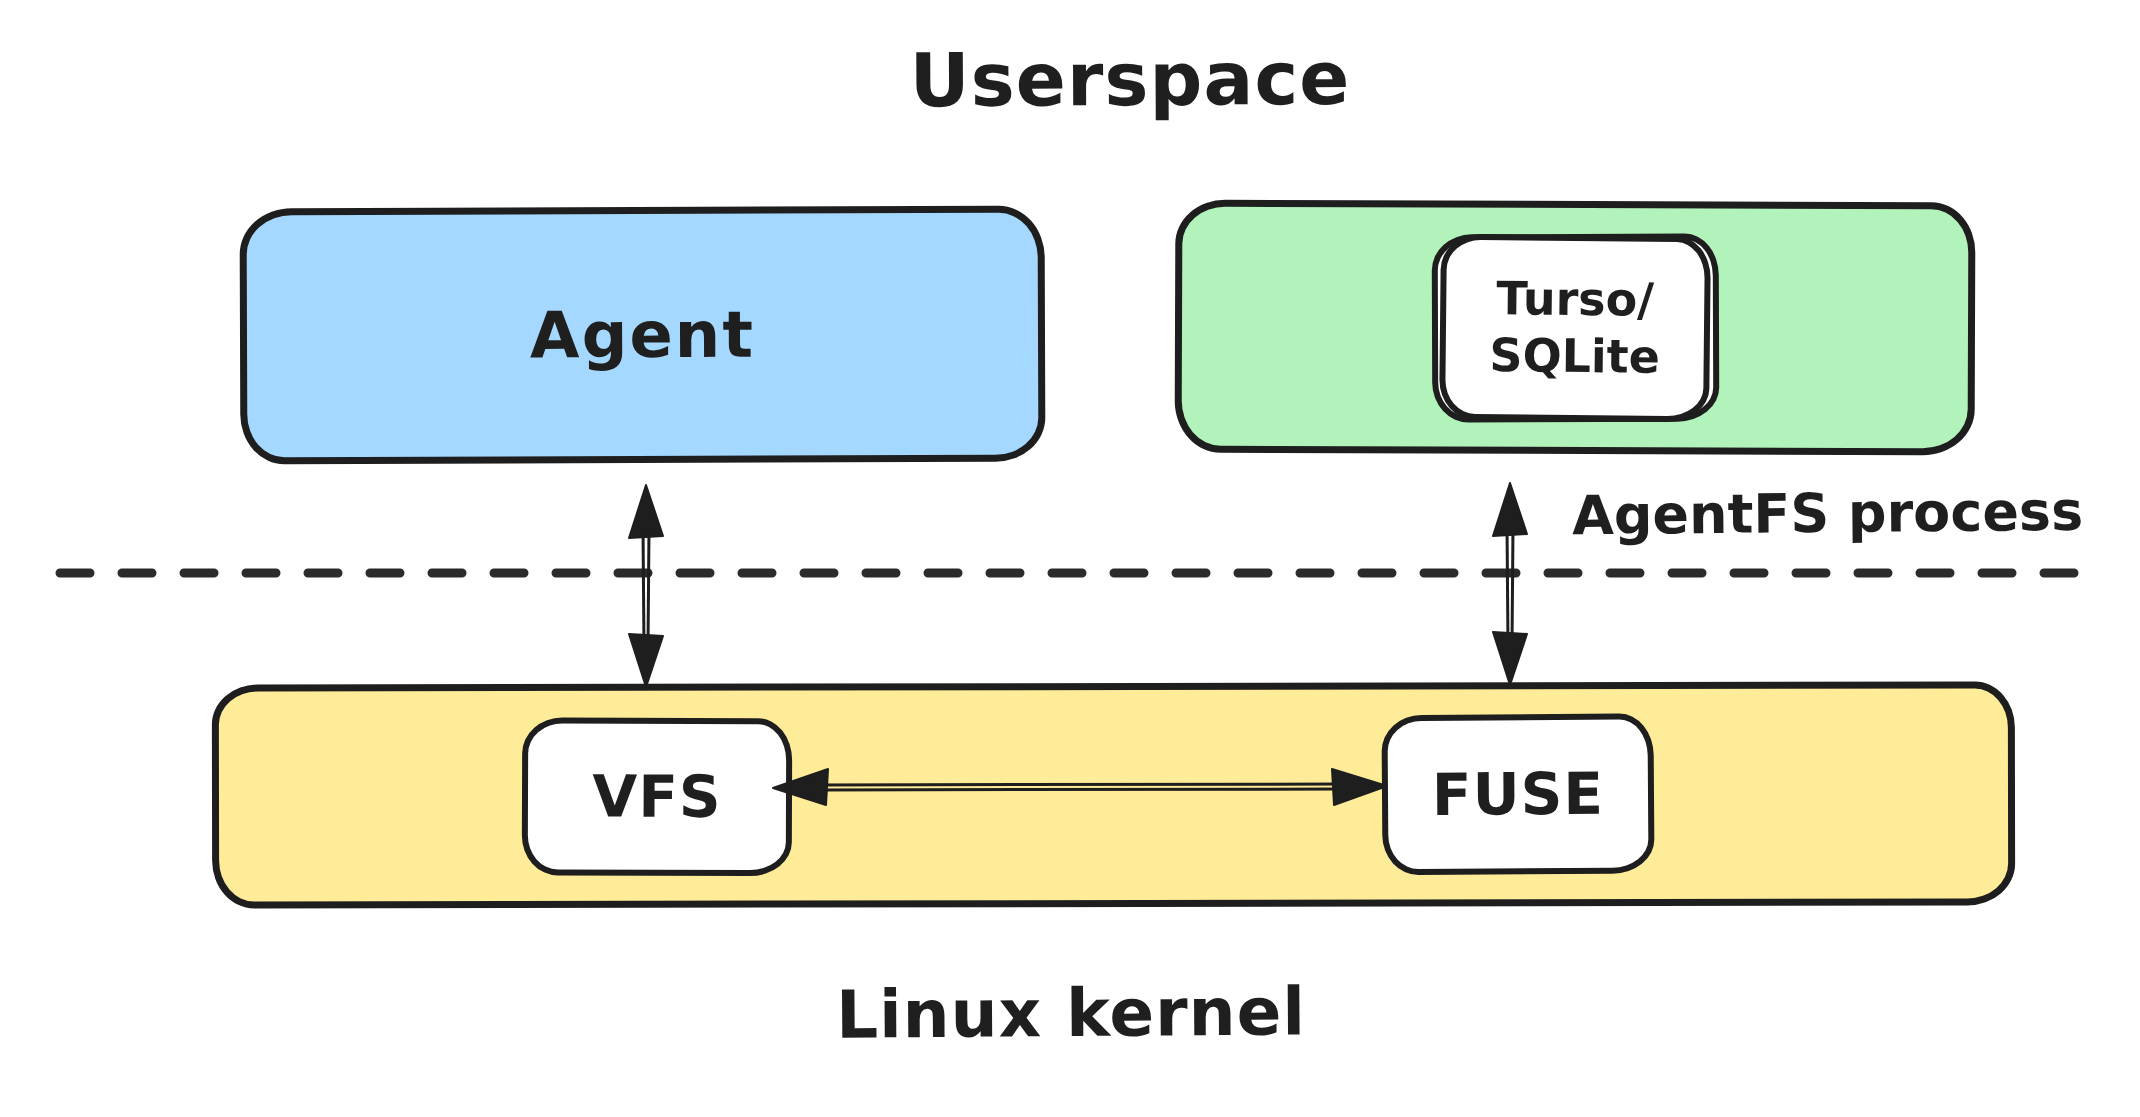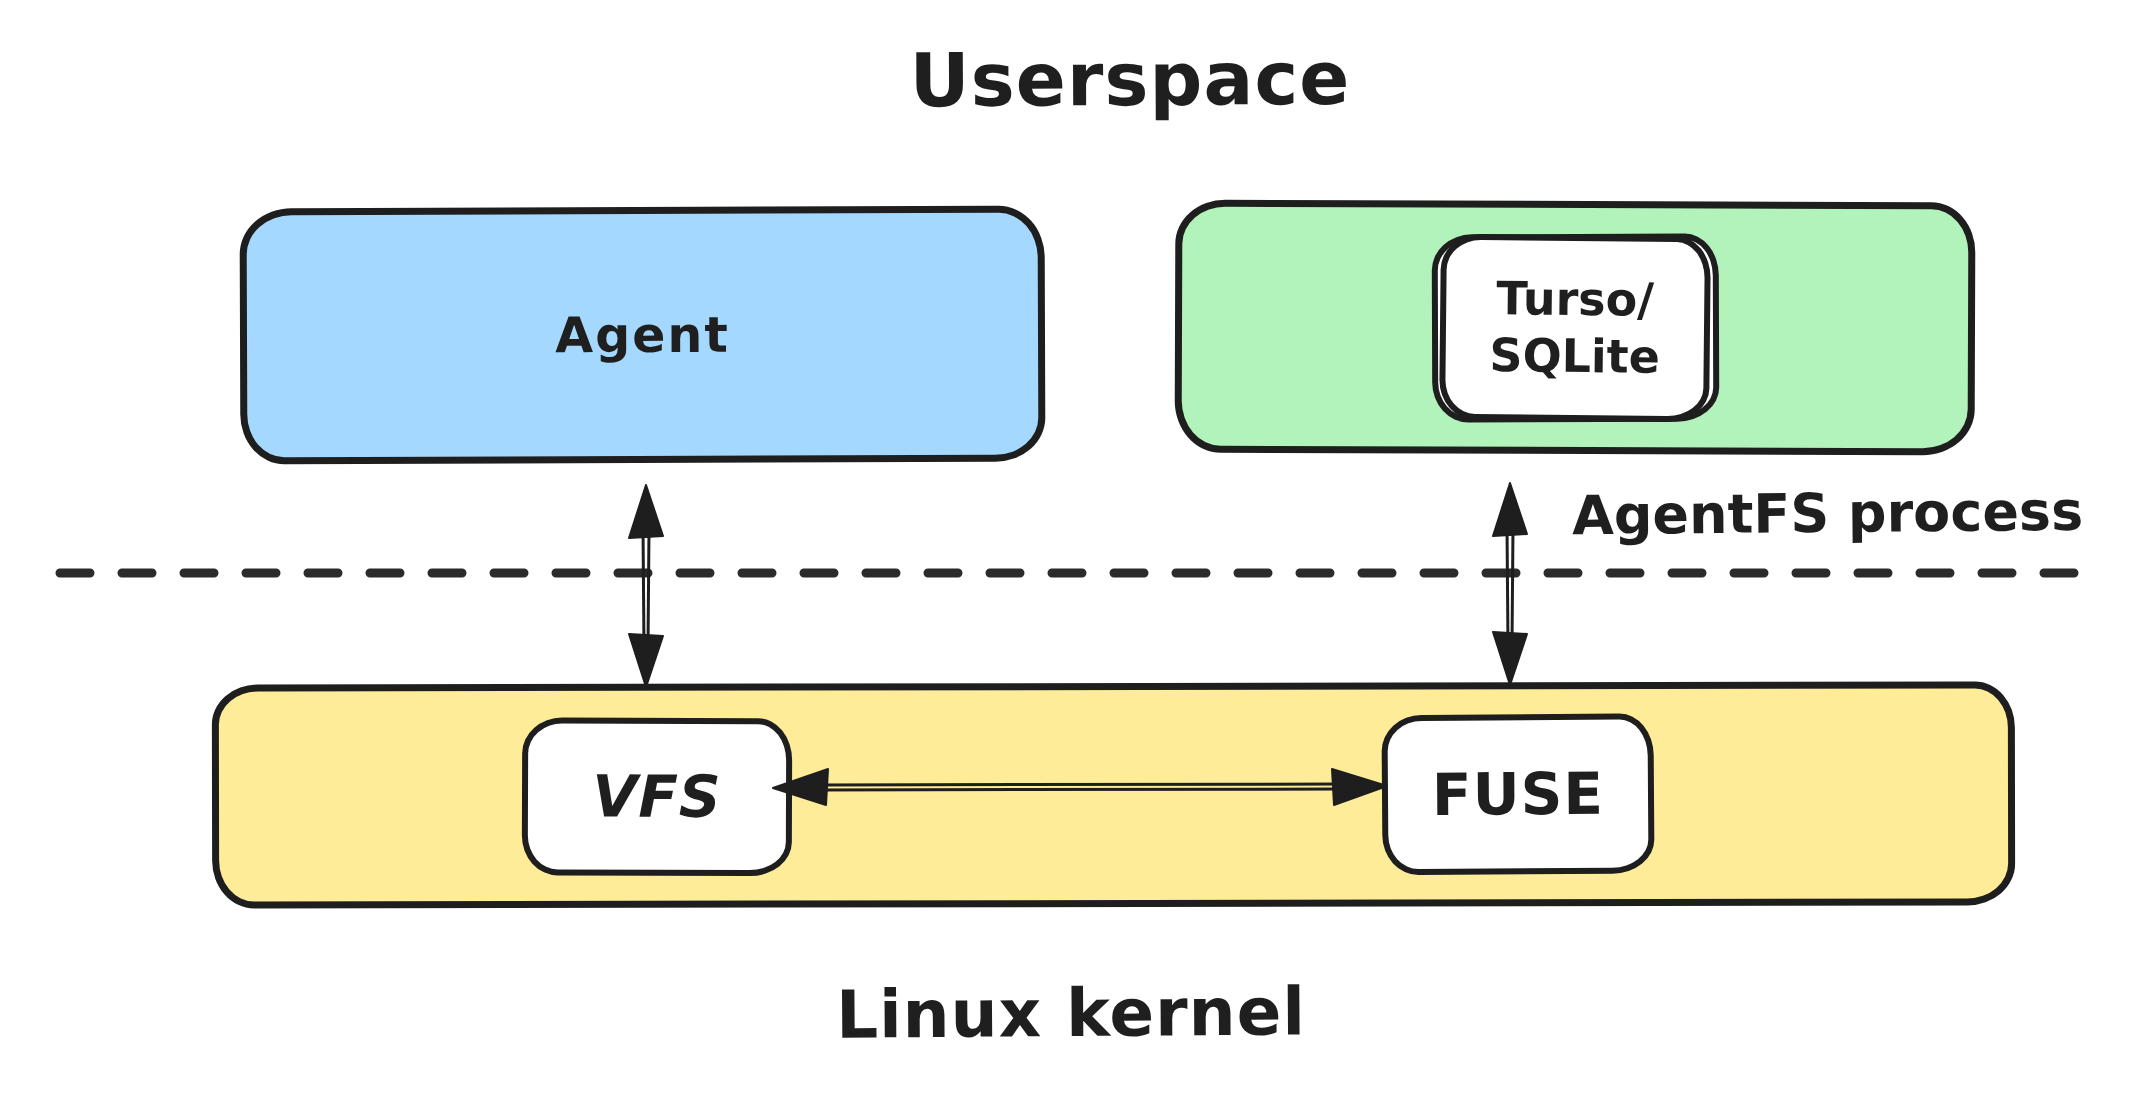--- a/index.html
+++ b/index.html
@@ -42,24 +42,24 @@
   .box.subnode{
     background:var(--node-fill);border-width:6px;flex-direction:column;
     border-radius:40px 34px 42px 36px / 36px 42px 34px 40px;
   }
   .box.sdk{width:287px;height:188px;transform:rotate(-0.4deg);}
   .box.turso{width:270px;height:186px;transform:rotate(0.4deg);}
   .box.kernel{
     left:212px;top:683px;width:1803px;height:224px;background:var(--kernel-fill);
     border-radius:46px 40px 48px 42px / 40px 46px 42px 48px;transform:rotate(-0.1deg);
   }
-  .box.vfs{position:absolute;left:303px;top:27px;width:270px;height:158px;transform:rotate(0.3deg);font-style:italic;}
+  .box.vfs{position:absolute;left:303px;top:27px;width:270px;height:158px;transform:rotate(0.3deg);}
   .box.fuse{position:absolute;left:1163px;top:25px;width:272px;height:160px;transform:rotate(-0.3deg);}
   .box-label{font-weight:700;color:#1f1f1f;}
-  .box-label.lg{font-size:49px;letter-spacing:2px;}
+  .box-label.lg{font-size:64px;letter-spacing:2px;}
   .box-label.md{font-size:58px;letter-spacing:1px;}
   .ln{display:block;font-size:46px;font-weight:700;line-height:1.25;text-align:center;color:#1f1f1f;}
   svg.divider{position:absolute;left:38px;top:568px;}
   svg.arrow{position:absolute;color:var(--stroke);}
   svg.arrow line{stroke:currentColor;}
   svg.arrow polygon{fill:currentColor;stroke:currentColor;stroke-width:2;stroke-linejoin:round;}
   svg.divider line{stroke:#2b2b2b;}
 </style>
 </head>
 <body>

